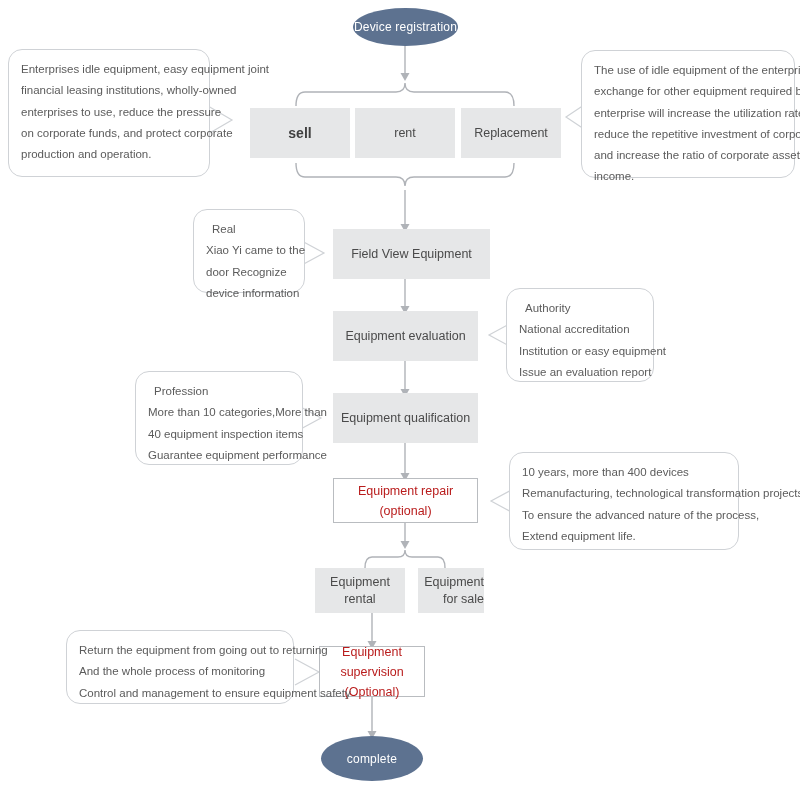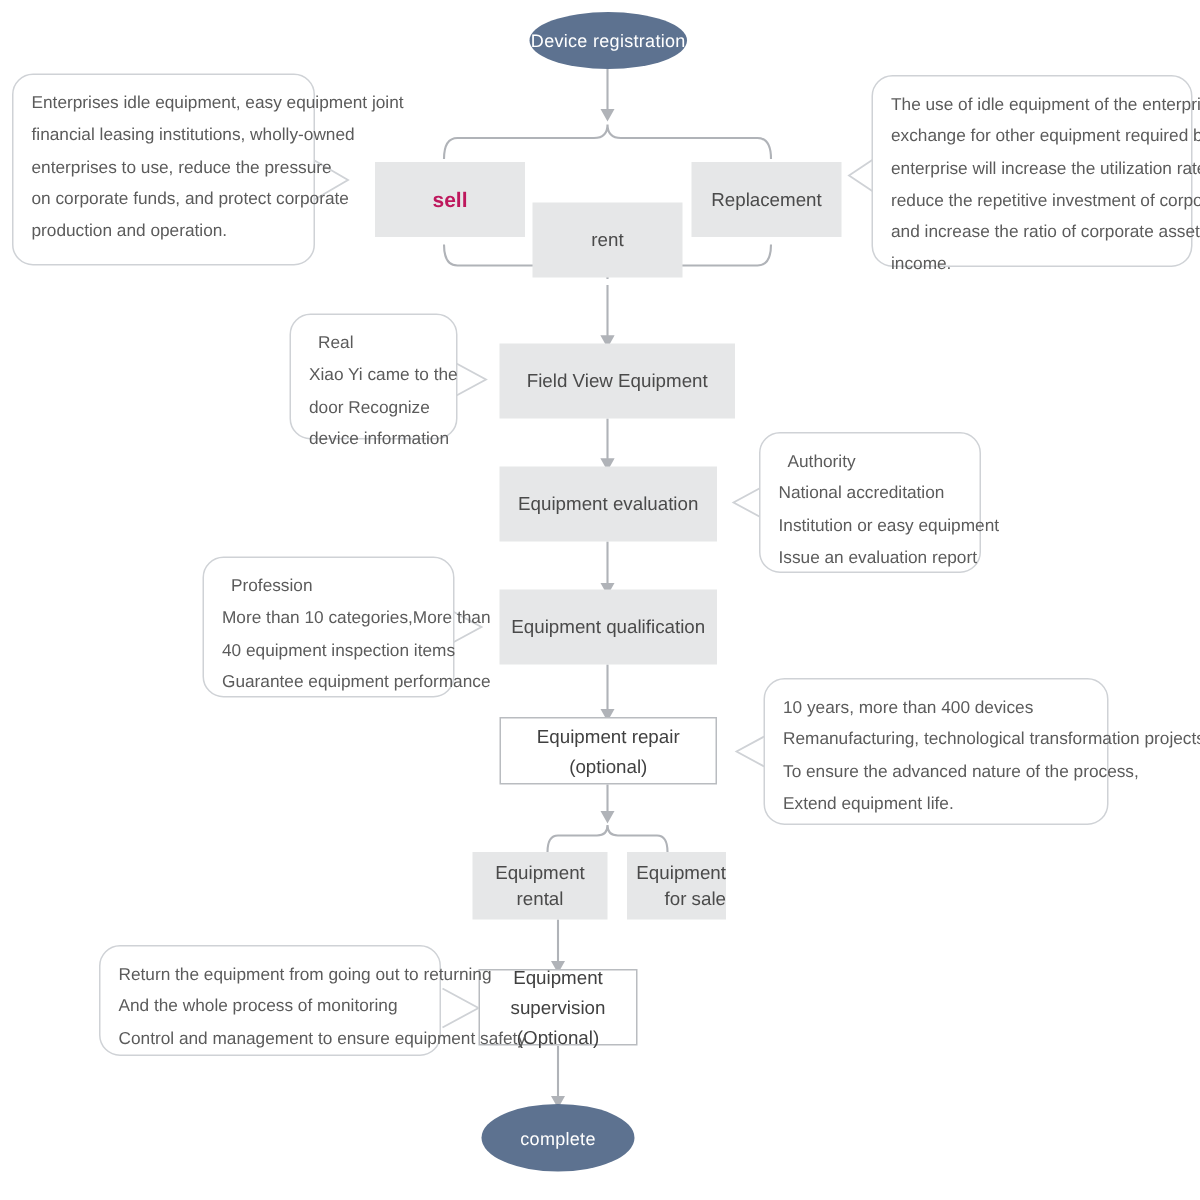--- a/index.html
+++ b/index.html
@@ -38,27 +38,27 @@
   .box-grey {
     background: #e6e7e8;
     color: #4a4a4a;
     display: flex;
     align-items: center;
     justify-content: center;
     font-size: 12.5px;
     text-align: center;
     line-height: 1.35;
   }
-  .box-grey.bold { font-weight: 600; font-size: 14px; color: #be185d; }
+  .box-grey.bold { font-weight: 600; font-size: 14px; color: #404040; }
 
   
   .box-white {
     background: #ffffff;
     border: 1px solid #b9bcc0;
-    color: #404040;
+    color: #b91c1c;
     display: flex;
     flex-direction: column;
     align-items: center;
     justify-content: center;
     font-size: 12.5px;
     text-align: center;
     line-height: 1.6;
   }
 
   
@@ -125,21 +125,21 @@
   </svg>
 
   <div class="abs ellipse" style="left:353px; top:8px; width:105px; height:38px;">
     <span>Device registration</span>
   </div>
 
   <div class="abs box-grey bold" style="left:250px; top:108px; width:100px; height:50px;">
     <span>sell</span>
   </div>
 
-  <div class="abs box-grey" style="left:355px; top:108px; width:100px; height:50px;margin-top:27px;">
+  <div class="abs box-grey" style="left:355px; top:108px; width:100px; height:50px;">
     <span>rent</span>
   </div>
 
   <div class="abs box-grey" style="left:461px; top:108px; width:100px; height:50px;">
     <span>Replacement</span>
   </div>
 
   <div class="abs box-grey" style="left:333px; top:229px; width:157px; height:50px;">
     <span>Field View Equipment</span>
   </div>

